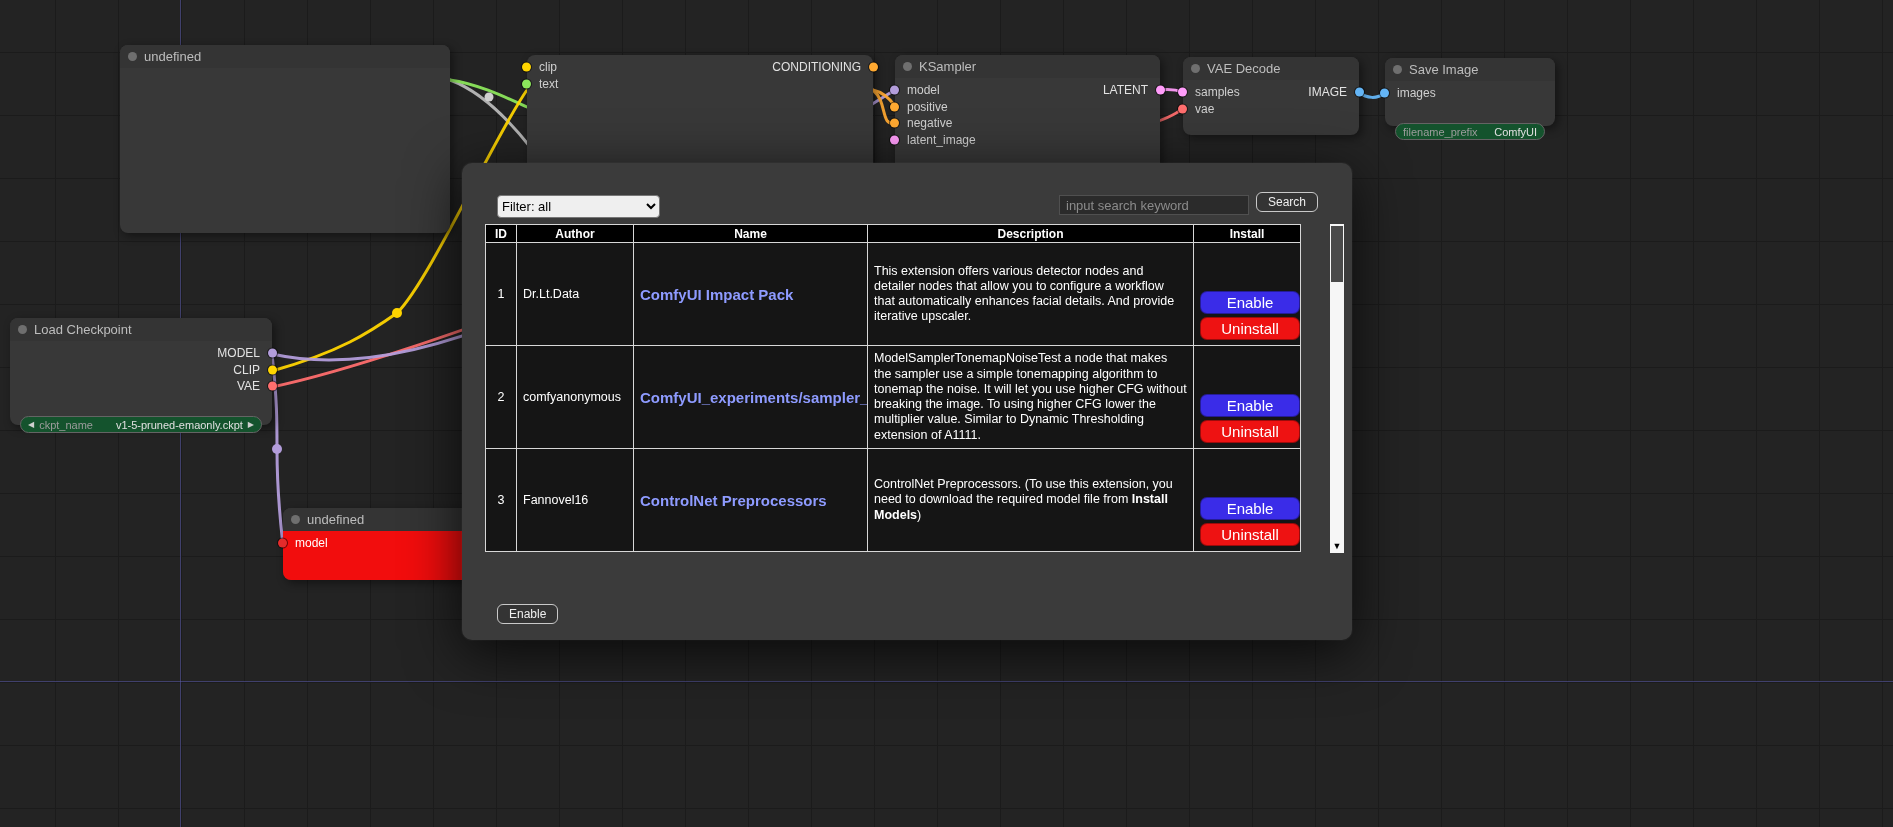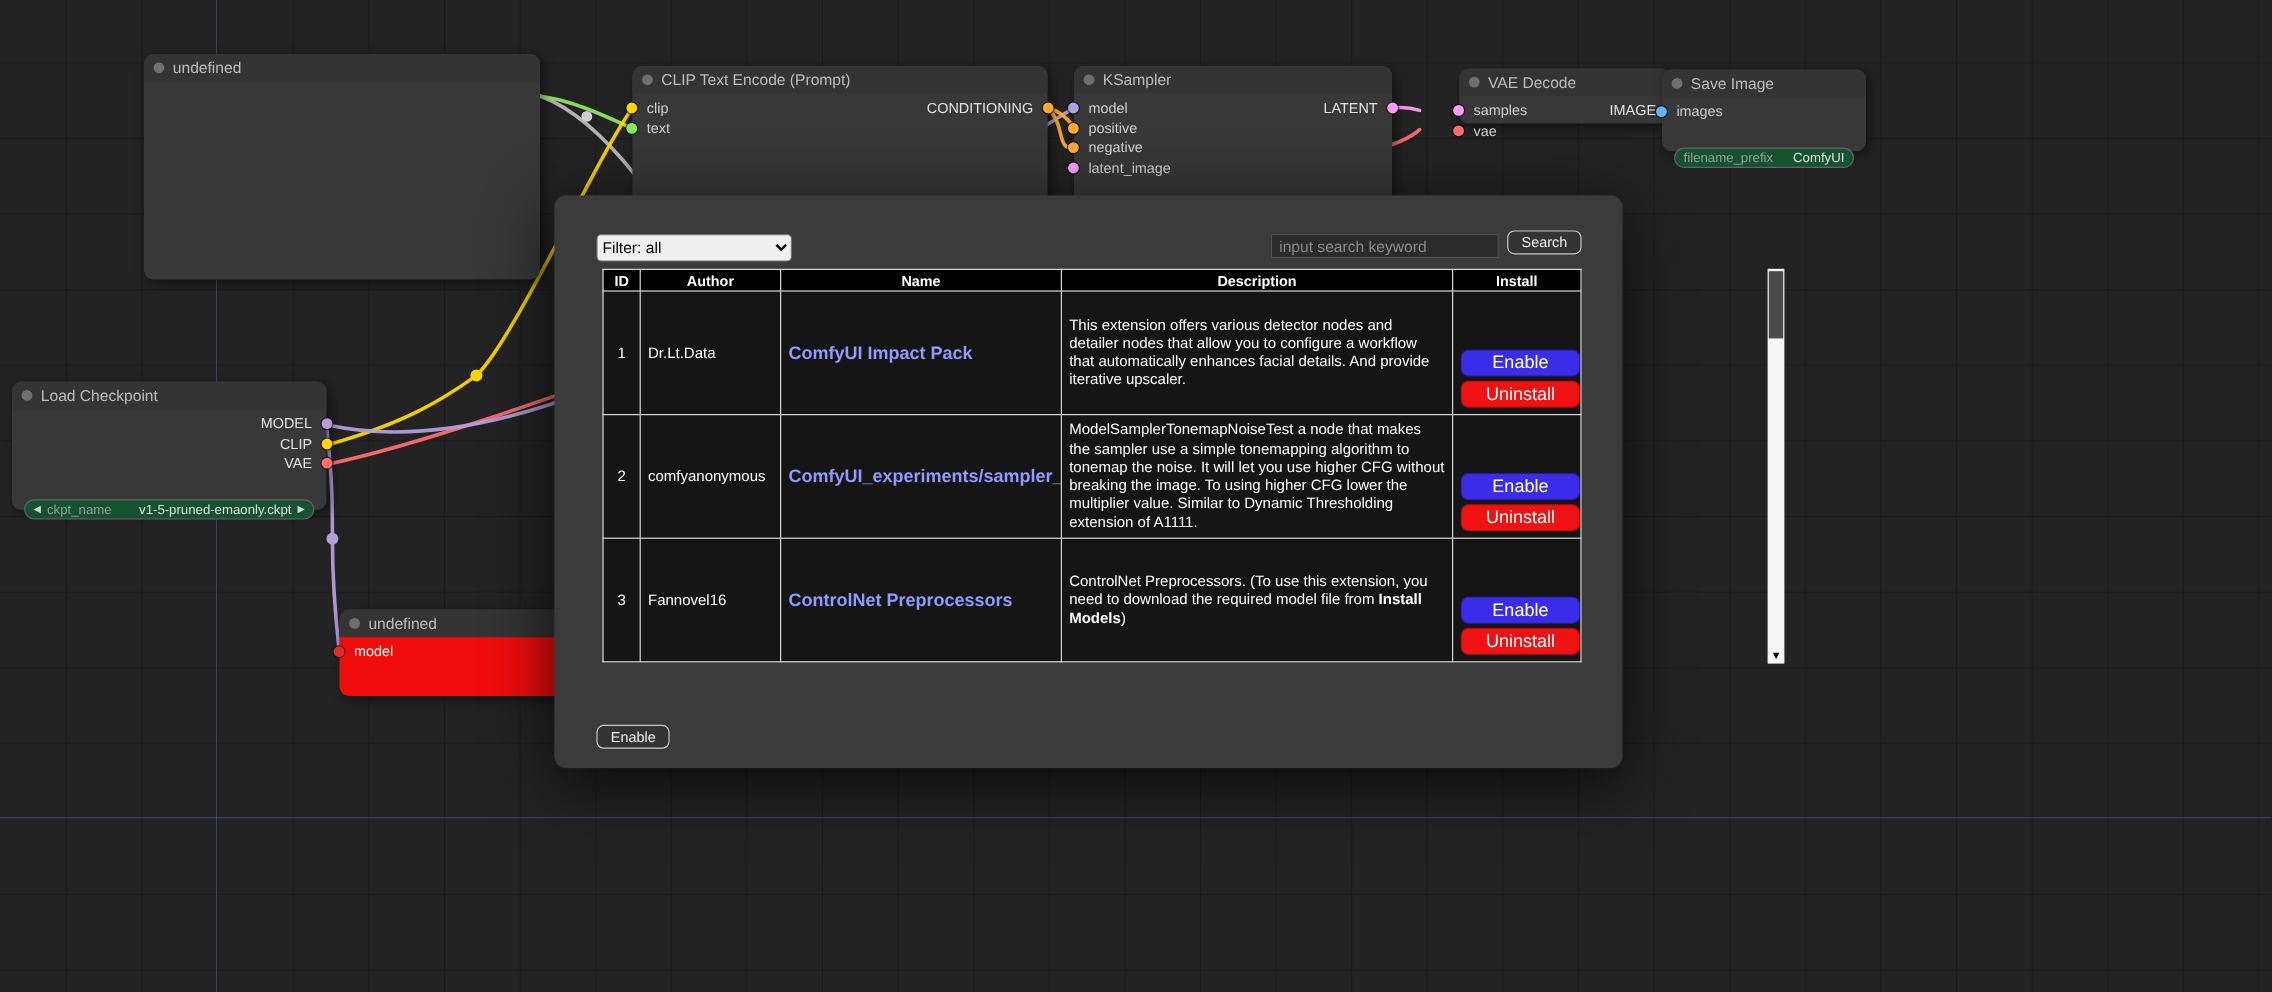--- a/index.html
+++ b/index.html
@@ -70,21 +70,21 @@
         font-size:13px;font-family:"Liberation Sans",sans-serif;border-radius:4px;}
   .search-input{position:absolute;left:597px;top:32px;width:176px;height:18px;
         background:#2b2b2b;border:1px solid #505050;color:#ddd;font-size:13px;
         padding:0 6px;font-family:"Liberation Sans",sans-serif;}
   .search-input::placeholder{color:#8b8b8b;}
   .btn-plain{background:#343434;border:1px solid #c9c9c9;border-radius:6px;color:#efefef;
         font-size:12px;padding:2px 11px;cursor:pointer;font-family:"Liberation Sans",sans-serif;}
   .search-btn{position:absolute;left:794px;top:29px;}
   .close-btn{position:absolute;left:35px;top:441px;}
 
-  .table-wrap{position:absolute;left:40px;top:61px;width:985px;height:329px;}
+  .table-wrap{position:absolute;left:23px;top:61px;width:859px;height:329px;}
   table.ext{border-collapse:collapse;width:815px;background:transparent;table-layout:fixed;}
   table.ext th{background:#000;color:#fff;font-size:12px;font-weight:bold;
         border:1px solid #d7d7d7;height:17px;padding:0;}
   table.ext td{border:1px solid #d7d7d7;color:#fff;font-size:12.5px;padding:2px 6px;
         vertical-align:middle;background:#151515;}
   .col-id{width:31px;} .col-author{width:117px;} .col-name{width:234px;}
   .col-desc{width:326px;} .col-install{width:107px;}
   td.c-id{text-align:center;}
   td.c-name{white-space:nowrap;overflow:hidden;}
   a.ext-link{color:var(--link);font-weight:bold;text-decoration:none;font-size:15px;}
@@ -125,24 +125,20 @@
 </svg>
 
 <div class="node" style="left:120px;top:45px;width:330px;height:188px;">
   <div class="node-header">
     <span class="title-dot"></span>
     <span class="node-title">undefined</span>
   </div>
 </div>
 
 <div class="node" style="left:527px;top:55px;width:346px;height:250px;">
-  <div class="node-header">
-    <span class="title-dot"></span>
-    <span class="node-title">CLIP Text Encode (Prompt)</span>
-  </div>
   <div class="node-body">
     <div class="slot-row">
       <span class="slot-dot in-dot dot-clip"></span>
       <span class="in-label">clip</span>
       <span class="out-label">CONDITIONING</span>
       <span class="slot-dot out-dot dot-cond"></span>
     </div>
     <div class="slot-row">
       <span class="slot-dot in-dot dot-string"></span>
       <span class="in-label">text</span>
@@ -176,21 +172,21 @@
     </div>
     <div class="widget" style="top:91px;">
       <span class="arrow">◀</span>
       <span class="wname">seed</span>
       <span class="wvalue">156680208700286</span>
       <span class="arrow">▶</span>
     </div>
   </div>
 </div>
 
-<div class="node" style="left:1216px;top:57px;width:176px;height:46px;">
+<div class="node" style="left:1183px;top:57px;width:176px;height:78px;">
   <div class="node-header">
     <span class="title-dot"></span>
     <span class="node-title">VAE Decode</span>
   </div>
   <div class="node-body">
     <div class="slot-row">
       <span class="slot-dot in-dot dot-latent"></span>
       <span class="in-label">samples</span>
       <span class="out-label">IMAGE</span>
       <span class="slot-dot out-dot dot-image"></span>

